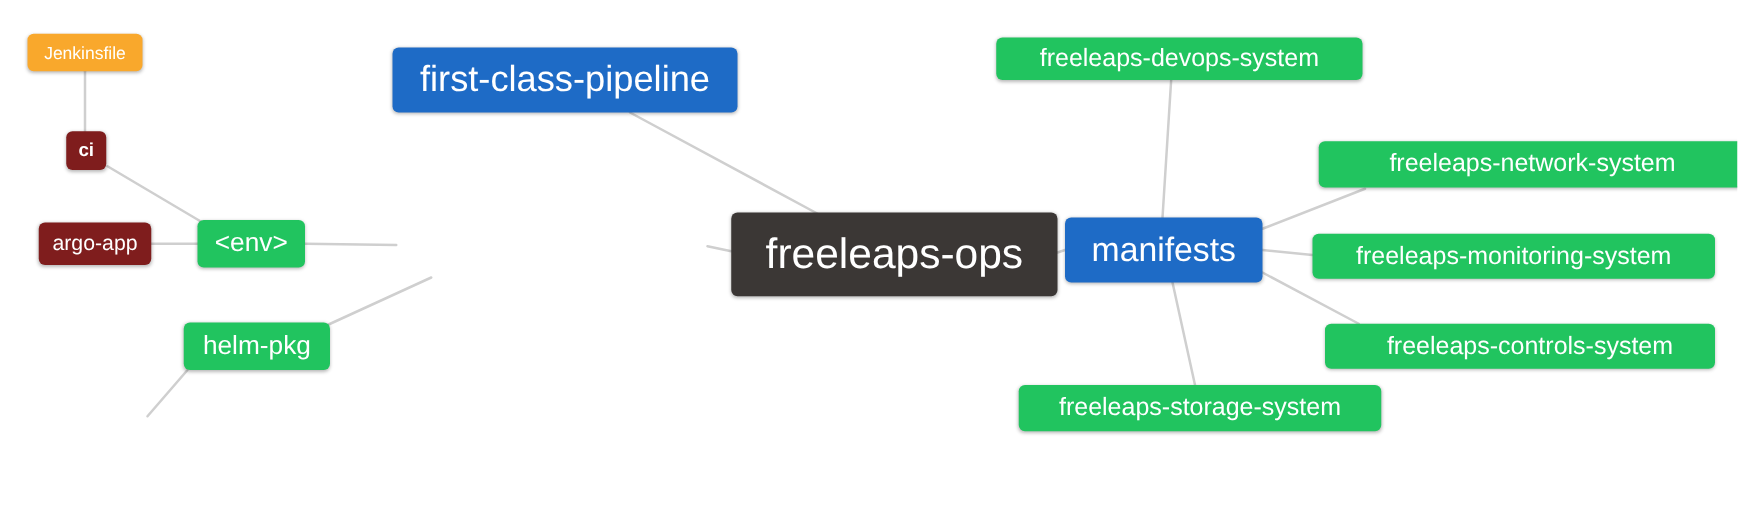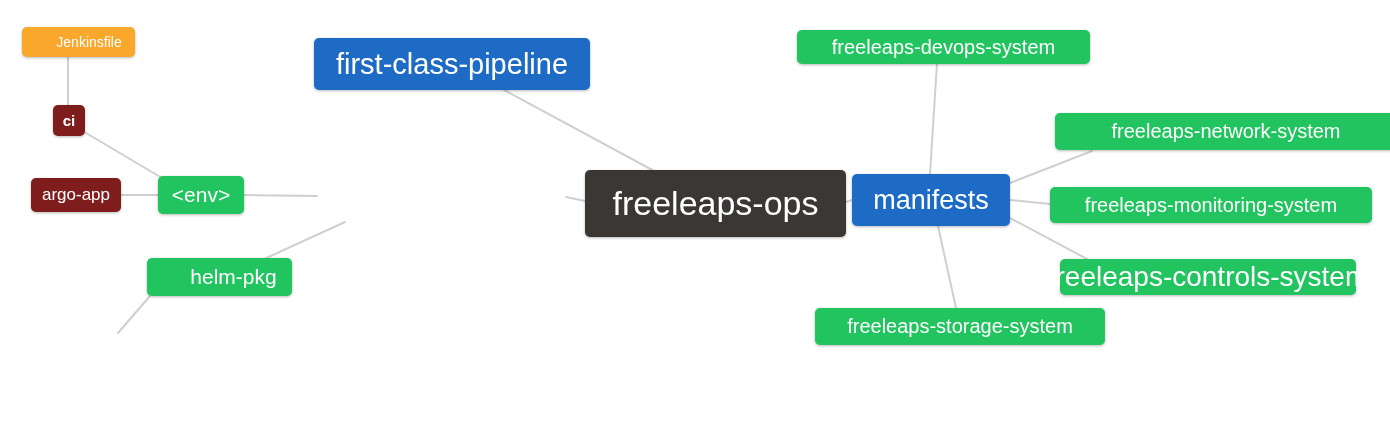--- a/index.html
+++ b/index.html
@@ -21,34 +21,34 @@
     white-space:nowrap;
     cursor:pointer;
     user-select:none;
   }
   .blue{background:#1e6bc6;}
   .green{background:#21c45f;}
   .redorange{background:#7f1d1d;}
   .orange{background:#f9a82c;}
   .dark{background:#3b3735;}
 
-  .n-jenkinsfile{left:22px;top:27px;width:92px;height:30px;font-size:14px;padding-left:21px;}
+  .n-jenkinsfile{left:22px;top:27px;width:92px;height:30px;font-size:14px;}
   .n-ci{left:53px;top:105px;width:32px;height:31px;font-size:15px;font-weight:bold;}
   .n-argo{left:31px;top:178px;width:90px;height:34px;font-size:17px;}
   .n-env{left:158px;top:176px;width:86px;height:38px;font-size:21px;}
-  .n-helm{left:147px;top:258px;width:117px;height:38px;font-size:21px;padding-left:28px;}
+  .n-helm{left:147px;top:258px;width:117px;height:38px;font-size:21px;}
   .n-values{left:7px;top:332px;width:171px;height:34px;font-size:17px;}
   .n-fcp{left:314px;top:38px;width:276px;height:52px;font-size:29px;}
   .n-service{left:317px;top:171px;width:249px;height:51px;font-size:27px;}
   .n-root{left:585px;top:170px;width:261px;height:67px;font-size:34px;}
   .n-manifests{left:852px;top:174px;width:158px;height:52px;font-size:27px;}
   .n-devops{left:797px;top:30px;width:293px;height:34px;font-size:20px;}
   .n-network{left:1055px;top:113px;width:342px;height:37px;font-size:20px;}
   .n-monitoring{left:1050px;top:187px;width:322px;height:36px;font-size:20px;text-align:right;}
-  .n-controls{left:1060px;top:259px;width:296px;height:36px;font-size:28px;}
+  .n-controls{left:1060px;top:259px;width:296px;height:36px;font-size:20px;padding-left:16px;}
   .n-storage{left:815px;top:308px;width:290px;height:37px;font-size:20px;}
 </style>
 </head>
 <body>
 
 <div id="canvas">
 
   <svg id="edges" viewBox="0 0 1390 421">
     <line x1="68" y1="57" x2="68" y2="105"></line>
     <line x1="86" y1="133" x2="162" y2="178"></line>

